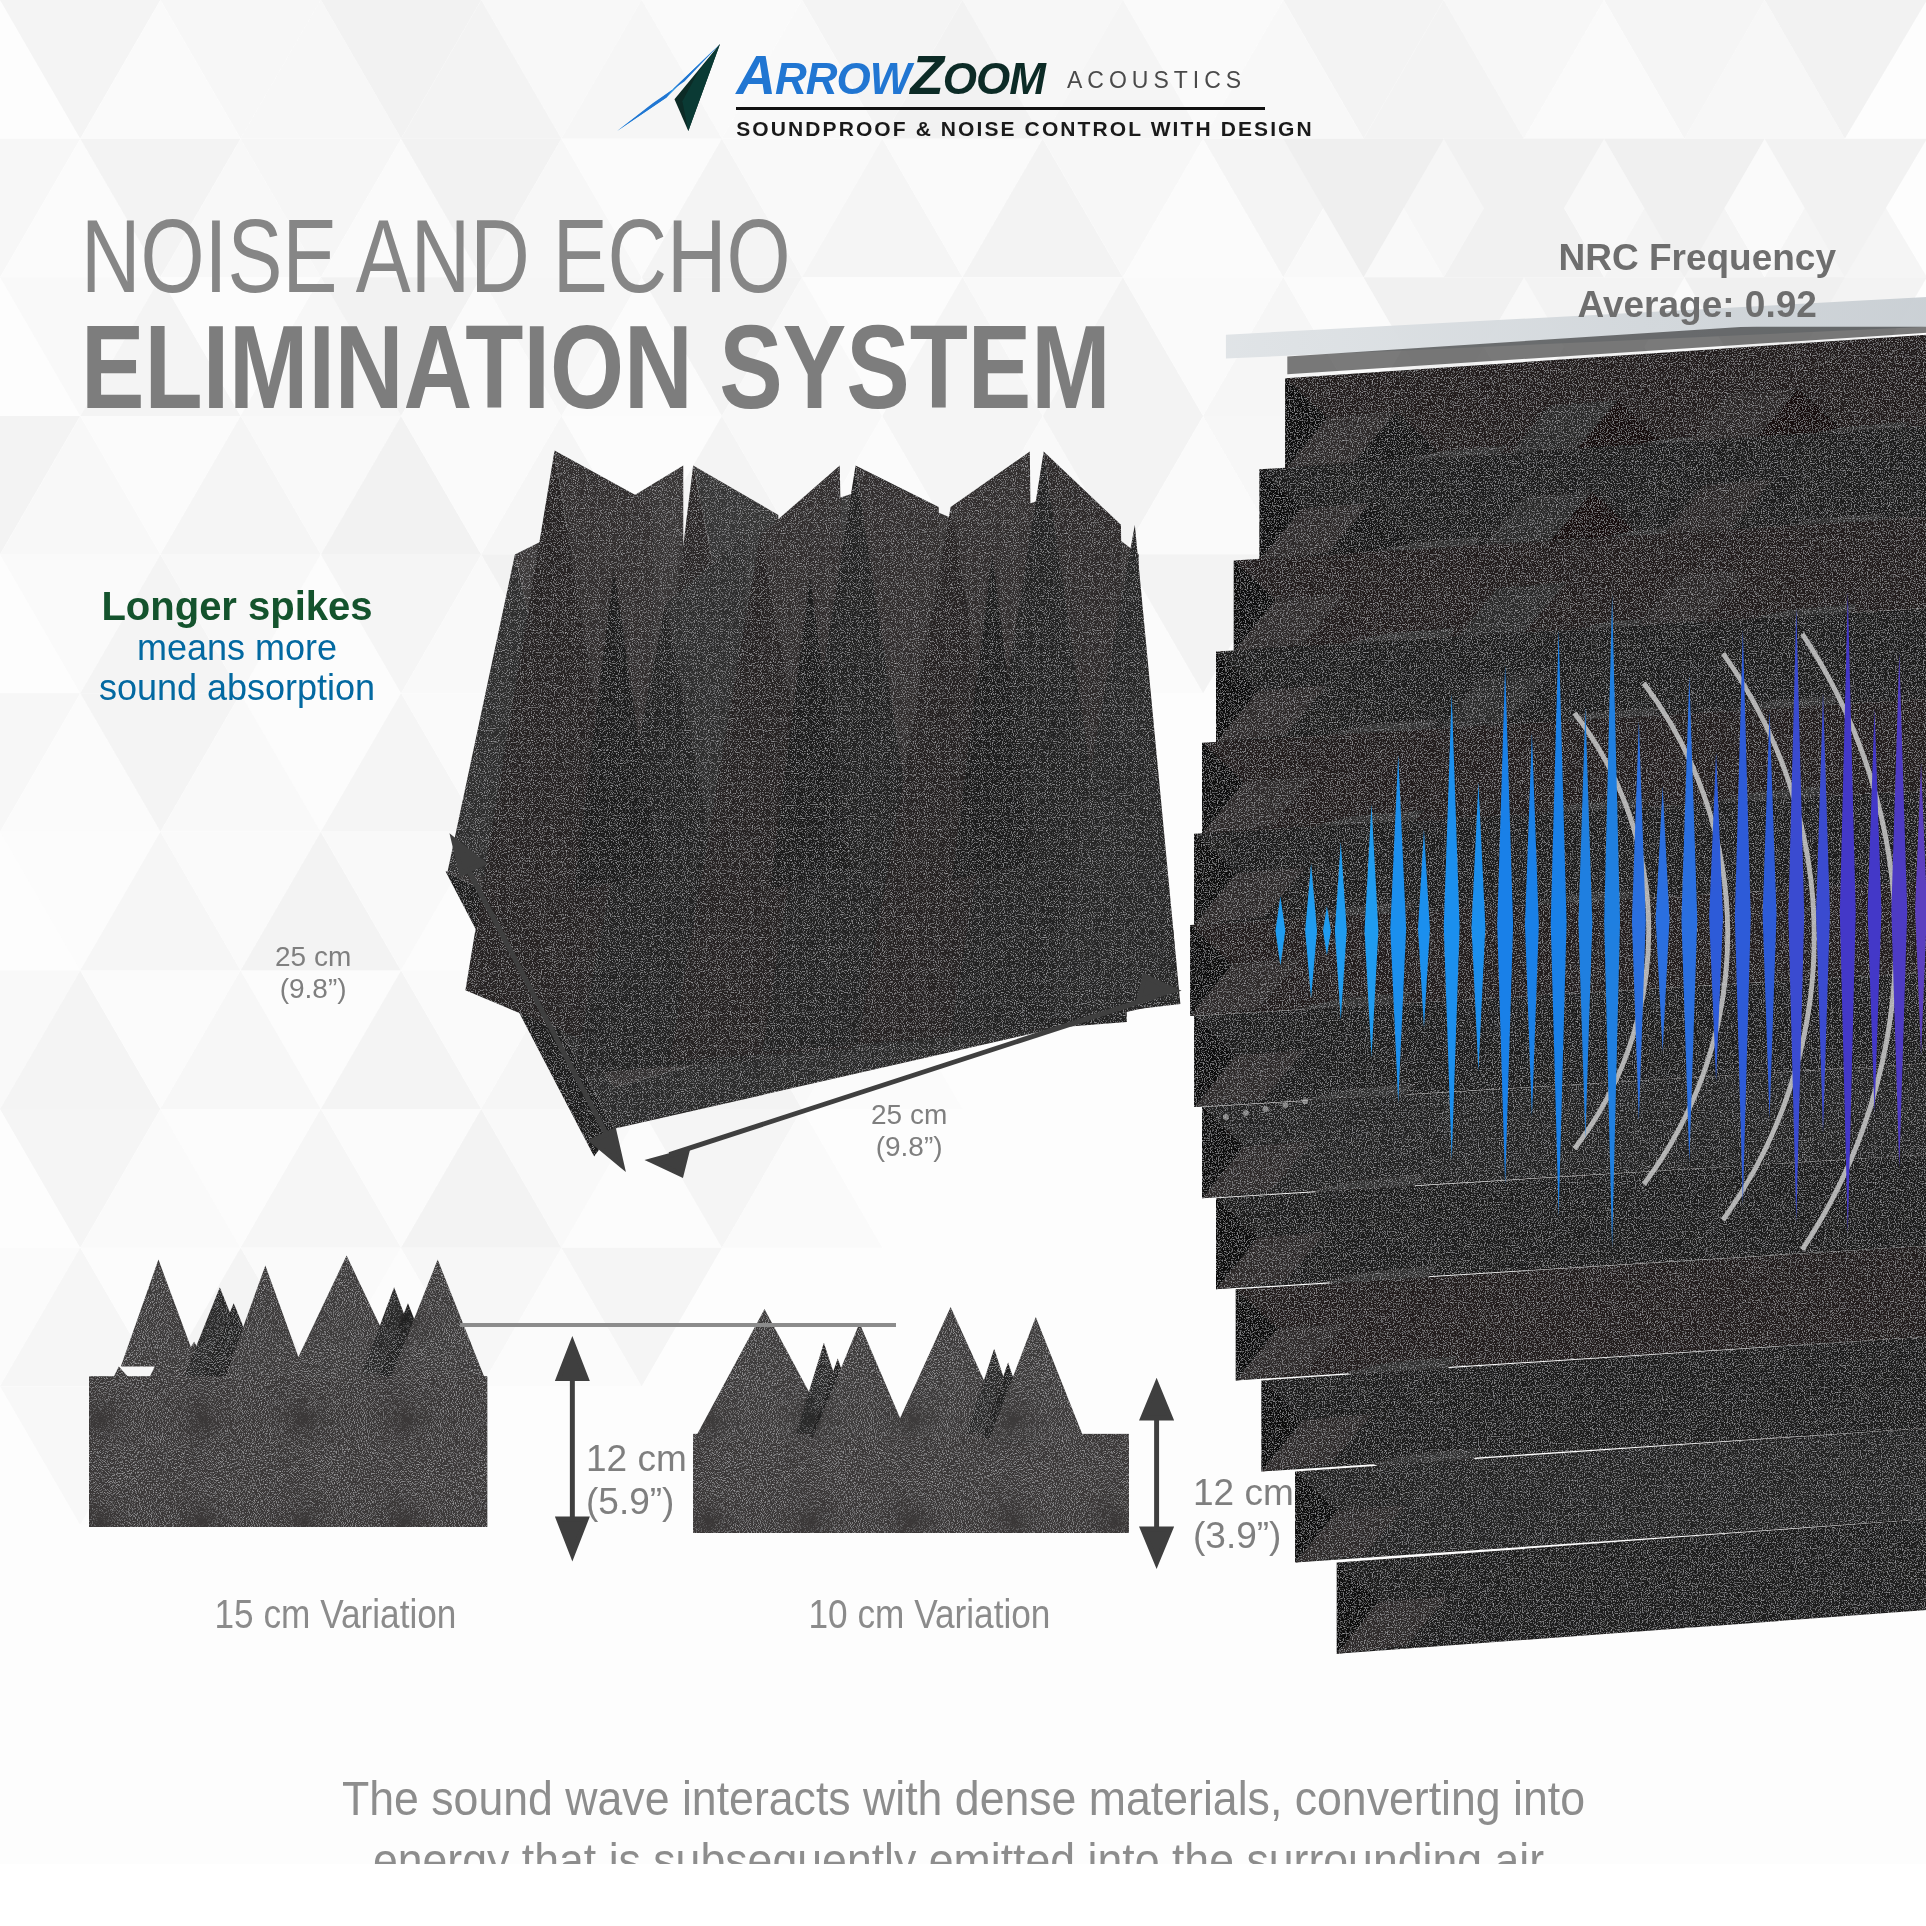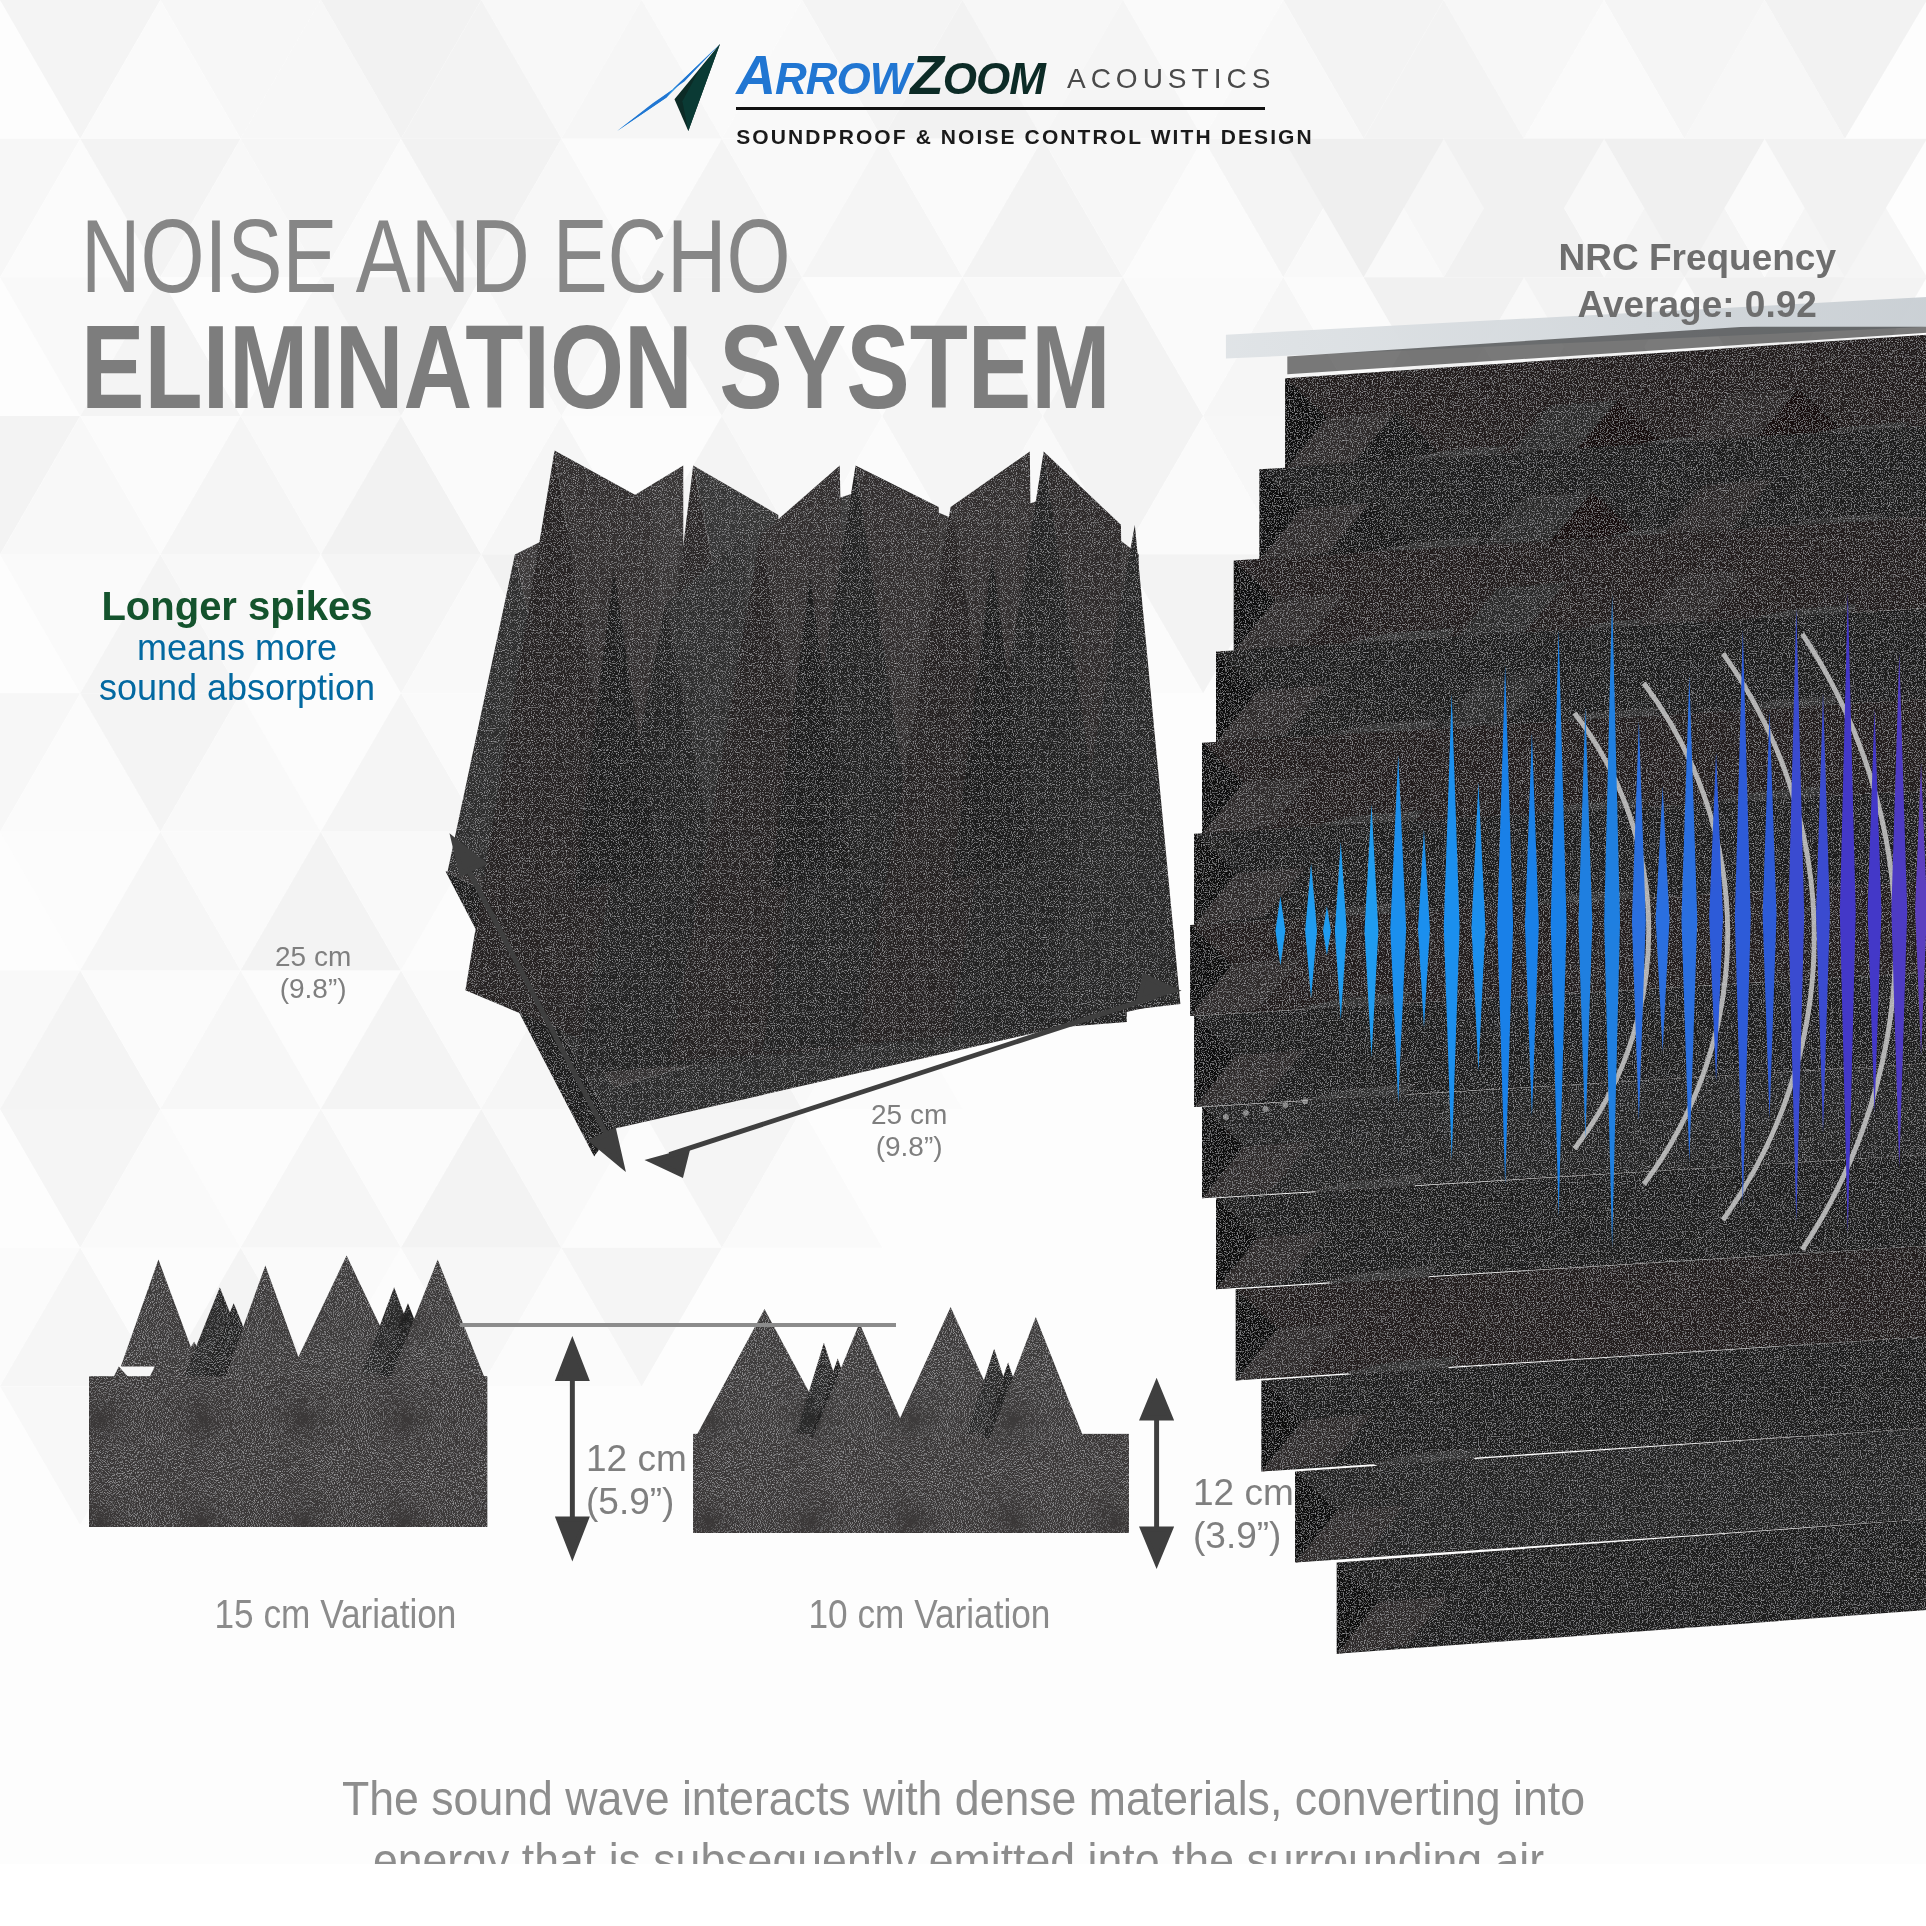--- a/index.html
+++ b/index.html
@@ -47,35 +47,35 @@
     font-weight: bold;
     font-size: 55px;
     letter-spacing: -1px;
     line-height: 1;
   }
   .logo-word .big { font-size: 55px; }
   .logo-word .sm  { font-size: 44px; }
   .logo-arrow-blue { color: #2176d2; }
   .logo-zoom-dark  { color: #0c2b26; }
   .logo-acoustics {
-    font-size: 28px;
+    font-size: 23px;
     letter-spacing: 5px;
     font-weight: normal;
     color: #4a4a4a;
     margin-left: 22px;
     position: relative;
     top: -6px;
   }
   .logo-rule { height: 3px; background: #111; margin-top: 4px; width: 529px; }
   .logo-tagline {
     font-size: 21px;
     font-weight: bold;
     letter-spacing: 2.1px;
     color: #1a1a1a;
-    margin-top: 15px;
+    margin-top: 7px;
     white-space: nowrap;
   }
 
   
   .headline {
     position: absolute;
     left: 81px;
     top: 210px;
     z-index: 4;
     color: #7b7b7b;

